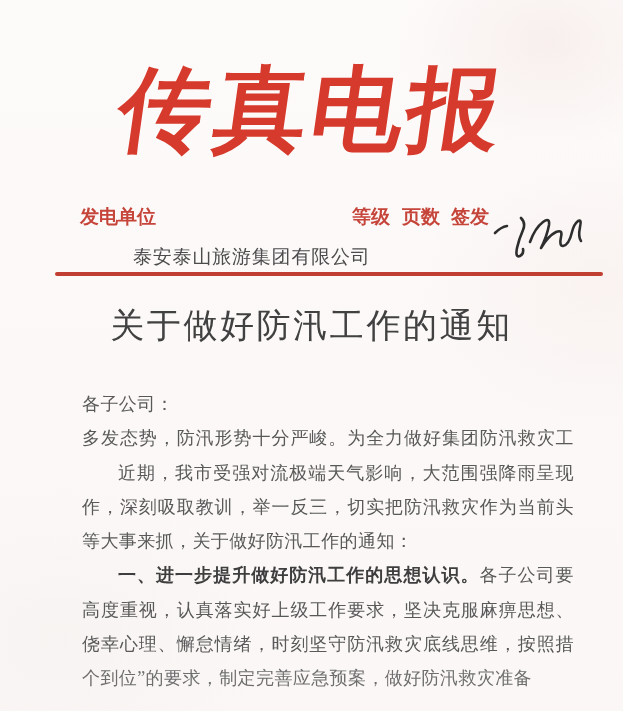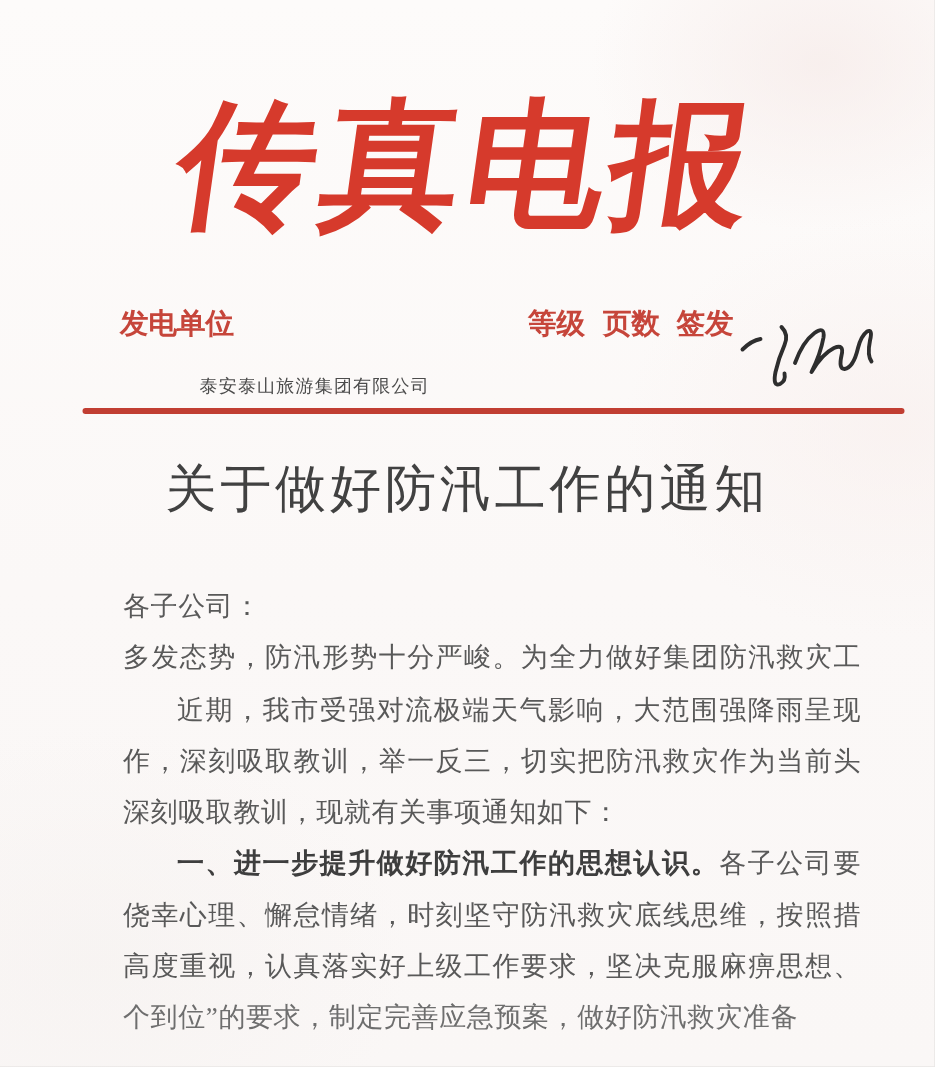--- a/index.html
+++ b/index.html
@@ -22,21 +22,21 @@
     font-size:92px;line-height:1.05;font-weight:700;
     letter-spacing:4px;
     transform:skewX(-8deg);
     font-family:"Liberation Serif","DejaVu Serif",serif;
   }
   
   .meta{position:absolute;top:204px;left:80px;width:523px;height:66px;}
   .label-col{display:flex;flex-direction:row;justify-content:space-between;height:60px;
     font-weight:700;font-size:19px;line-height:19px;}
   .sender-label{position:absolute;left:0;top:3px;}
-  .sender-value{position:absolute;left:53px;bottom:3px;font-size:12px;line-height:20px;
+  .sender-value{position:absolute;left:53px;bottom:3px;font-size:19px;line-height:20px;
     color:#4c4c4c;letter-spacing:.8px;}
   .stamp-col-1{position:absolute;left:272px;top:3px;}
   .stamp-col-2{position:absolute;left:322px;top:3px;}
   .stamp-col-3{position:absolute;left:371px;top:3px;}
   .sig{position:absolute;left:410px;top:2px;}
   
   .rule{position:absolute;top:272px;left:55px;width:548px;height:4px;border-radius:2px;}
   
   .doc-title{position:absolute;top:303px;left:0;right:0;margin:0;
     text-align:center;font-size:34px;font-weight:400;color:#414141;letter-spacing:2.6px;}
@@ -91,23 +91,23 @@
   <div class="rule" style="background:#c13e32;"></div>
 
   <h2 class="doc-title">关于做好防汛工作的通知</h2>
 
   <div class="body">
     <div class="bline no-just">各子公司：</div>
 
     <div class="bline">多发态势，防汛形势十分严峻。为全力做好集团防汛救灾工</div>
     <div class="bline indent">近期，我市受强对流极端天气影响，大范围强降雨呈现</div>
     <div class="bline">作，深刻吸取教训，举一反三，切实把防汛救灾作为当前头</div>
-    <div class="bline no-just">深刻吸取教训，现就有关事项通知如下：</div>
+    <div class="bline no-just">等大事来抓，关于做好防汛工作的通知：</div>
 
     <div class="bline indent">
       <b>一、进一步提升做好防汛工作的思想认识。</b><span>各子公司要</span>
     </div>
+    <div class="bline">高度重视，认真落实好上级工作要求，坚决克服麻痹思想、</div>
     <div class="bline">侥幸心理、懈怠情绪，时刻坚守防汛救灾底线思维，按照措</div>
-    <div class="bline">高度重视，认真落实好上级工作要求，坚决克服麻痹思想、</div>
     <div class="bline no-just clipped">个到位”的要求，制定完善应急预案，做好防汛救灾准备</div>
   </div>
 
 </div>
 
 </body></html>

